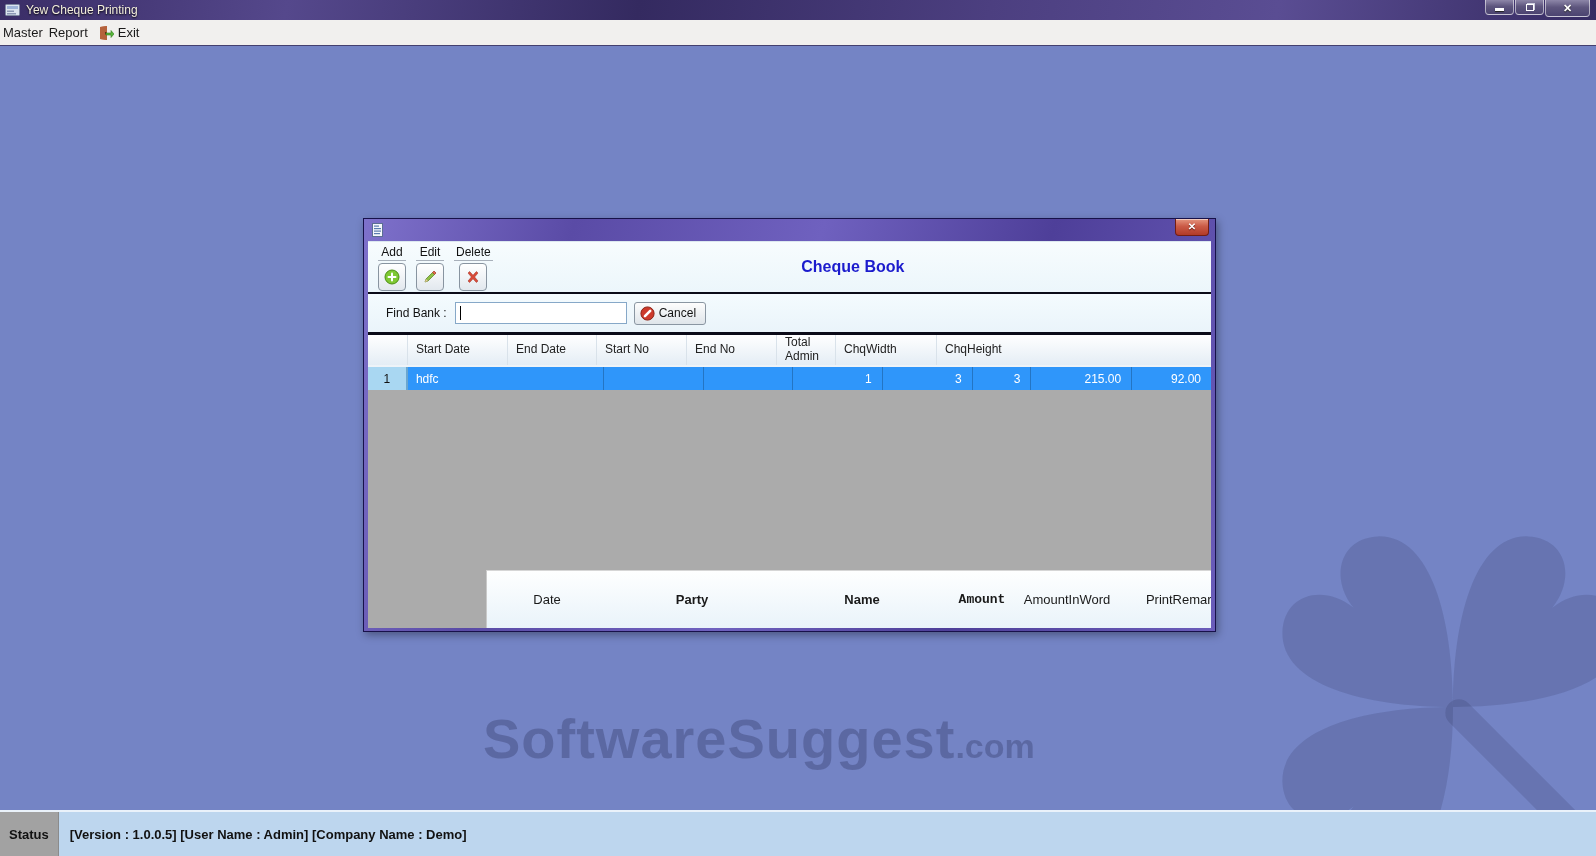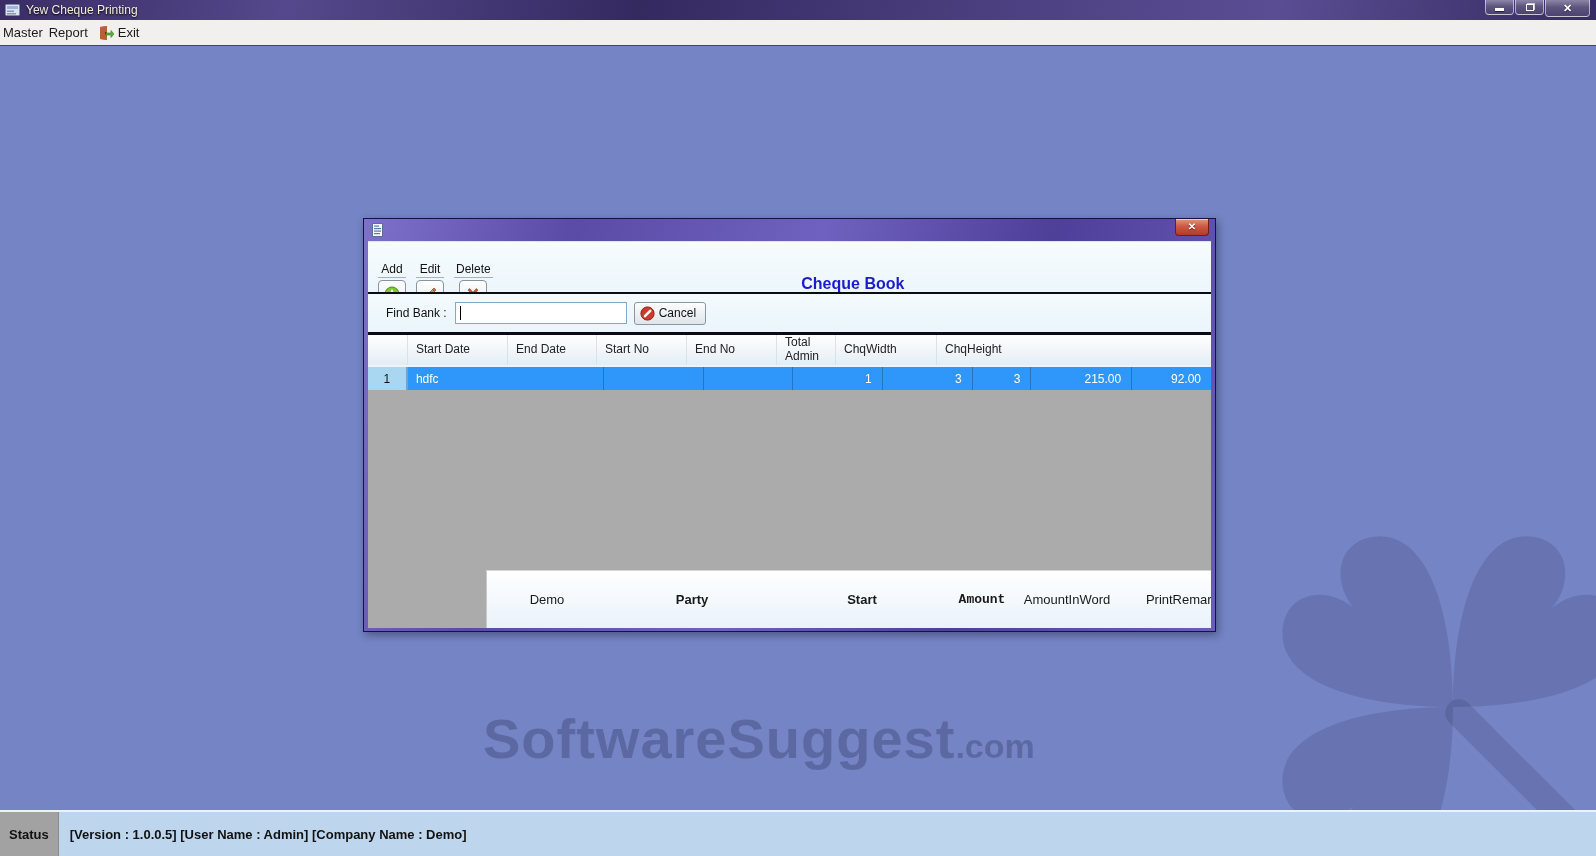--- a/index.html
+++ b/index.html
@@ -31,21 +31,21 @@
   .watermark .wm-com { font-size:34px; letter-spacing:0; }
 
   
   .dialog { position:absolute; left:363px; top:172px; width:853px; height:414px; background:linear-gradient(105deg,#7e71cb 0%,#5a4ba6 22%,#6f61bf 48%,#4e3f99 72%,#6a5cba 100%); border:1px solid #17114a; padding:0 4px 4px 4px; box-shadow:2px 3px 8px rgba(0,0,0,0.35); }
   .dlg-titlebar { height:22px; position:relative; display:flex; align-items:center; }
   .dlg-icon { margin-left:4px; display:inline-flex; }
   .dlg-close { position:absolute; right:2px; top:0; width:34px; height:17px; background:linear-gradient(#e5967f,#cb5b47 45%,#b13a28); border:1px solid #731d12; border-top:none; border-radius:0 0 4px 4px; display:flex; align-items:center; justify-content:center; box-shadow:inset 0 1px 0 rgba(255,255,255,0.5); }
   .dlg-close span { color:#fff; font-size:10px; font-weight:bold; text-shadow:0 1px 1px #5a140c; line-height:1; }
   .dlg-body { background:#f2fafd; height:387px; display:flex; flex-direction:column; border-top:1px solid #dce8f0; }
 
-  .dlg-toolbar { height:50px; display:flex; align-items:flex-start; background:linear-gradient(#f7fcfe,#ecf6fb); padding:20px 8px 0 10px; flex:0 0 auto; }
+  .dlg-toolbar { height:50px; display:flex; align-items:flex-start; background:linear-gradient(#f7fcfe,#ecf6fb); padding:3px 8px 0 10px; flex:0 0 auto; }
   .tb-col { display:flex; flex-direction:column; align-items:center; margin-right:10px; }
   .tb-label { font-size:12px; color:#111; padding:0 2px 1px 2px; border-bottom:1px solid #a8b0ba; min-width:28px; text-align:center; }
   .tb-btn { margin-top:2px; width:28px; height:28px; border:1px solid #8894a0; border-radius:4px; background:linear-gradient(#ffffff,#e2e8ee); display:flex; align-items:center; justify-content:center; cursor:default; }
   .dlg-title-wrap { flex:1 1 auto; display:flex; justify-content:center; align-items:center; height:44px; }
   .dlg-title { color:#1c1ccd; font-size:16px; font-weight:bold; }
 
   .sep { height:2px; background:#0b0b18; flex:0 0 auto; }
   .sep.thick { height:3px; }
 
   .find-row { height:38px; display:flex; align-items:center; background:linear-gradient(#f4fbfe,#eaf4fa); padding-left:18px; flex:0 0 auto; }
@@ -229,23 +229,23 @@
             <div class="gr-cell c2"></div>
             <div class="gr-cell c3"></div>
             <div class="gr-cell num c4">1</div>
             <div class="gr-cell num c5">3</div>
             <div class="gr-cell num c6">3</div>
             <div class="gr-cell num c7">215.00</div>
             <div class="gr-cell num c8">92.00</div>
           </div>
 
           <div class="detail-panel">
-            <div class="dp-cell d0">Demo</div>
+            <div class="dp-cell d0">Date</div>
             <div class="dp-cell d1 b">Party</div>
-            <div class="dp-cell d2 b">Start</div>
+            <div class="dp-cell d2 b">Name</div>
             <div class="dp-cell d3 b">Amount</div>
             <div class="dp-cell d4">AmountInWord</div>
             <div class="dp-cell d5">PrintRemark</div>
           </div>
         </div>
 
       </div>
     </div>
   </div>
 

